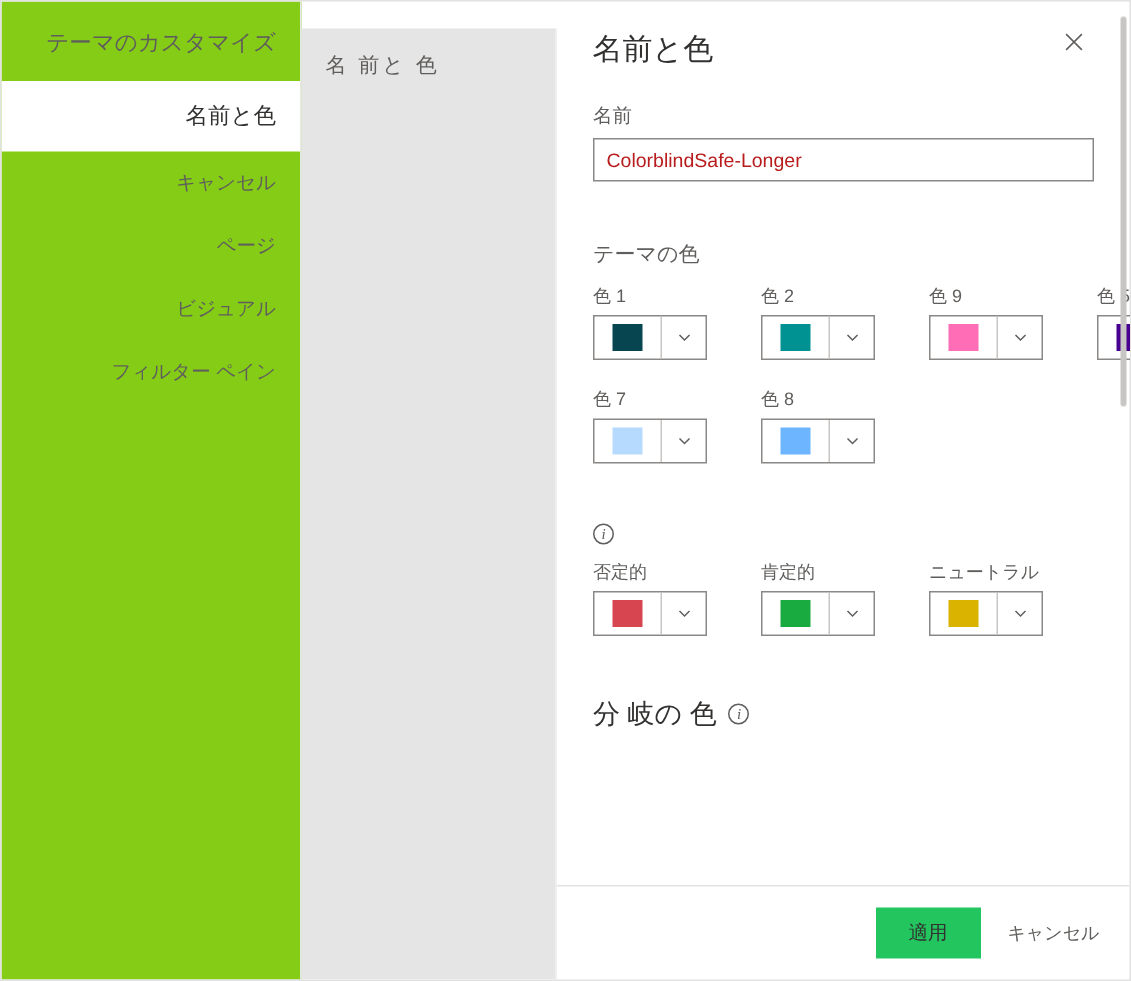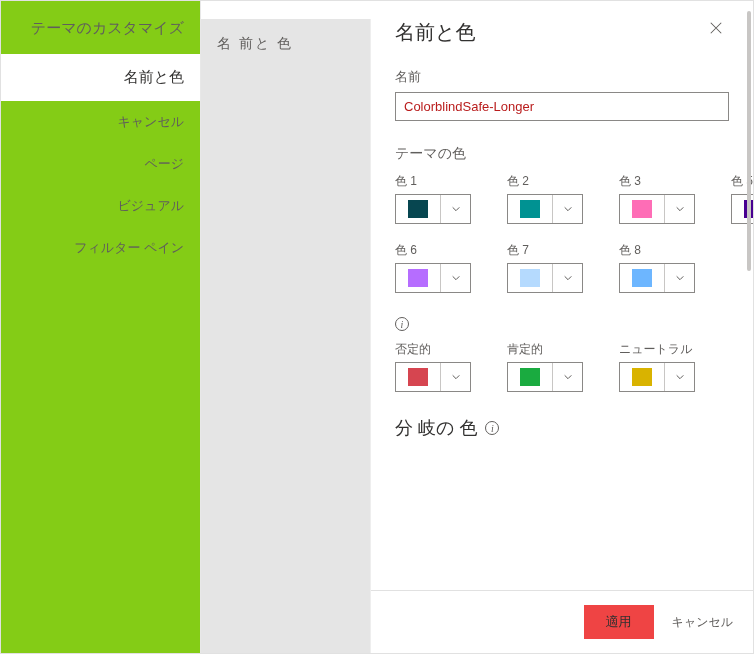--- a/index.html
+++ b/index.html
@@ -13,33 +13,33 @@
 .col2 { width: 170px; background: #e5e5e5; border-right: 1px solid #eee; margin-top: 18px; }
 .col2-item { padding: 16px 16px; font-size: 14px; color: #605e5c; cursor: pointer; letter-spacing: 2px; }
 .col2-item.small { font-size: 12px; letter-spacing: 0; padding: 12px 16px; }
 .col3 { flex: 1; position: relative; display: flex; flex-direction: column; overflow: hidden; }
 .col3-header { padding: 18px 24px 10px 24px; display: flex; justify-content: space-between; align-items: flex-start; }
 .col3-title { font-size: 20px; font-weight: 400; color: #323130; }
 .close-x { font-size: 16px; color: #605e5c; cursor: pointer; padding: 2px 6px; }
 .col3-body { padding: 0 24px 20px 24px; overflow-y: auto; flex: 1; }
 .field-label { font-size: 13px; color: #605e5c; margin-bottom: 6px; margin-top: 12px; }
 .text-input { width: 100%; border: 1px solid #8a8886; padding: 6px 8px; font-size: 13px; color: #b91c1c; background: #fff; }
-.section-title { font-size: 14px; color: #605e5c; margin-top: 24px; margin-bottom: 10px; display:flex; align-items:center; gap:8px;}
+.section-title { font-size: 14px; color: #605e5c; margin-top: 40px; margin-bottom: 10px; display:flex; align-items:center; gap:8px;}
 .section-title.big { font-size: 18px; color:#323130; }
-.color-grid { display: grid; grid-template-columns: repeat(4, 1fr); gap: 18px 36px; }
+.color-grid { display: grid; grid-template-columns: repeat(5, 1fr); gap: 18px 36px; }
 .color-item { }
 .color-item-label { font-size: 12px; color: #605e5c; margin-bottom: 4px; }
 .color-picker { display: flex; width: 76px; height: 30px; border: 1px solid #8a8886; background:#fff; cursor:pointer; }
 .swatch-half { flex:1; display:flex; align-items:center; justify-content:center; }
 .swatch { width: 20px; height: 18px; }
 .chev-half { width: 30px; border-left: 1px solid #c8c6c4; display:flex; align-items:center; justify-content:center; color:#605e5c; }
 .chev { width:10px; height:10px; }
 .info-icon { width:14px; height:14px; border:1px solid #605e5c; border-radius:50%; display:inline-flex; align-items:center; justify-content:center; font-size:10px; color:#605e5c; font-style: italic; font-family: Georgia, serif;}
 .footer { border-top: 1px solid #e1e1e1; padding: 14px 20px; display:flex; justify-content:flex-end; align-items:center; gap: 18px; }
-.btn-primary { background:#ef4444; border:none; padding: 8px 22px; font-size:13px; color:#323130; cursor:pointer; }
+.btn-primary { background:#22c55e; border:none; padding: 8px 22px; font-size:13px; color:#323130; cursor:pointer; }
 .btn-secondary { background:none; border:none; font-size:12px; color:#605e5c; cursor:pointer;font-family:Liberation Mono, monospace; }
 .scrollbar-thumb { position:absolute; right:2px; top:10px; height:260px; width:4px; background:#c8c6c4; border-radius:2px;}
 </style>
 </head>
 <body>
 
 <div class="app">
   <div class="main">
 
     <div class="col1">
@@ -94,21 +94,21 @@
                   <div class="swatch" style="background:#009292"></div>
                 </div>
                 <div class="chev-half">
                   <svg class="chev" viewBox="0 0 12 12">
                     <path d="M2 4 L6 8 L10 4" fill="none" stroke="#605e5c" stroke-width="1.2"></path>
                   </svg>
                 </div>
               </div>
             </div>
             <div class="color-item">
-              <div class="color-item-label">色 3</div>
+              <div class="color-item-label">色 9</div>
               <div class="color-picker">
                 <div class="swatch-half">
                   <div class="swatch" style="background:#fe6db6"></div>
                 </div>
                 <div class="chev-half">
                   <svg class="chev" viewBox="0 0 12 12">
                     <path d="M2 4 L6 8 L10 4" fill="none" stroke="#605e5c" stroke-width="1.2"></path>
                   </svg>
                 </div>
               </div>

